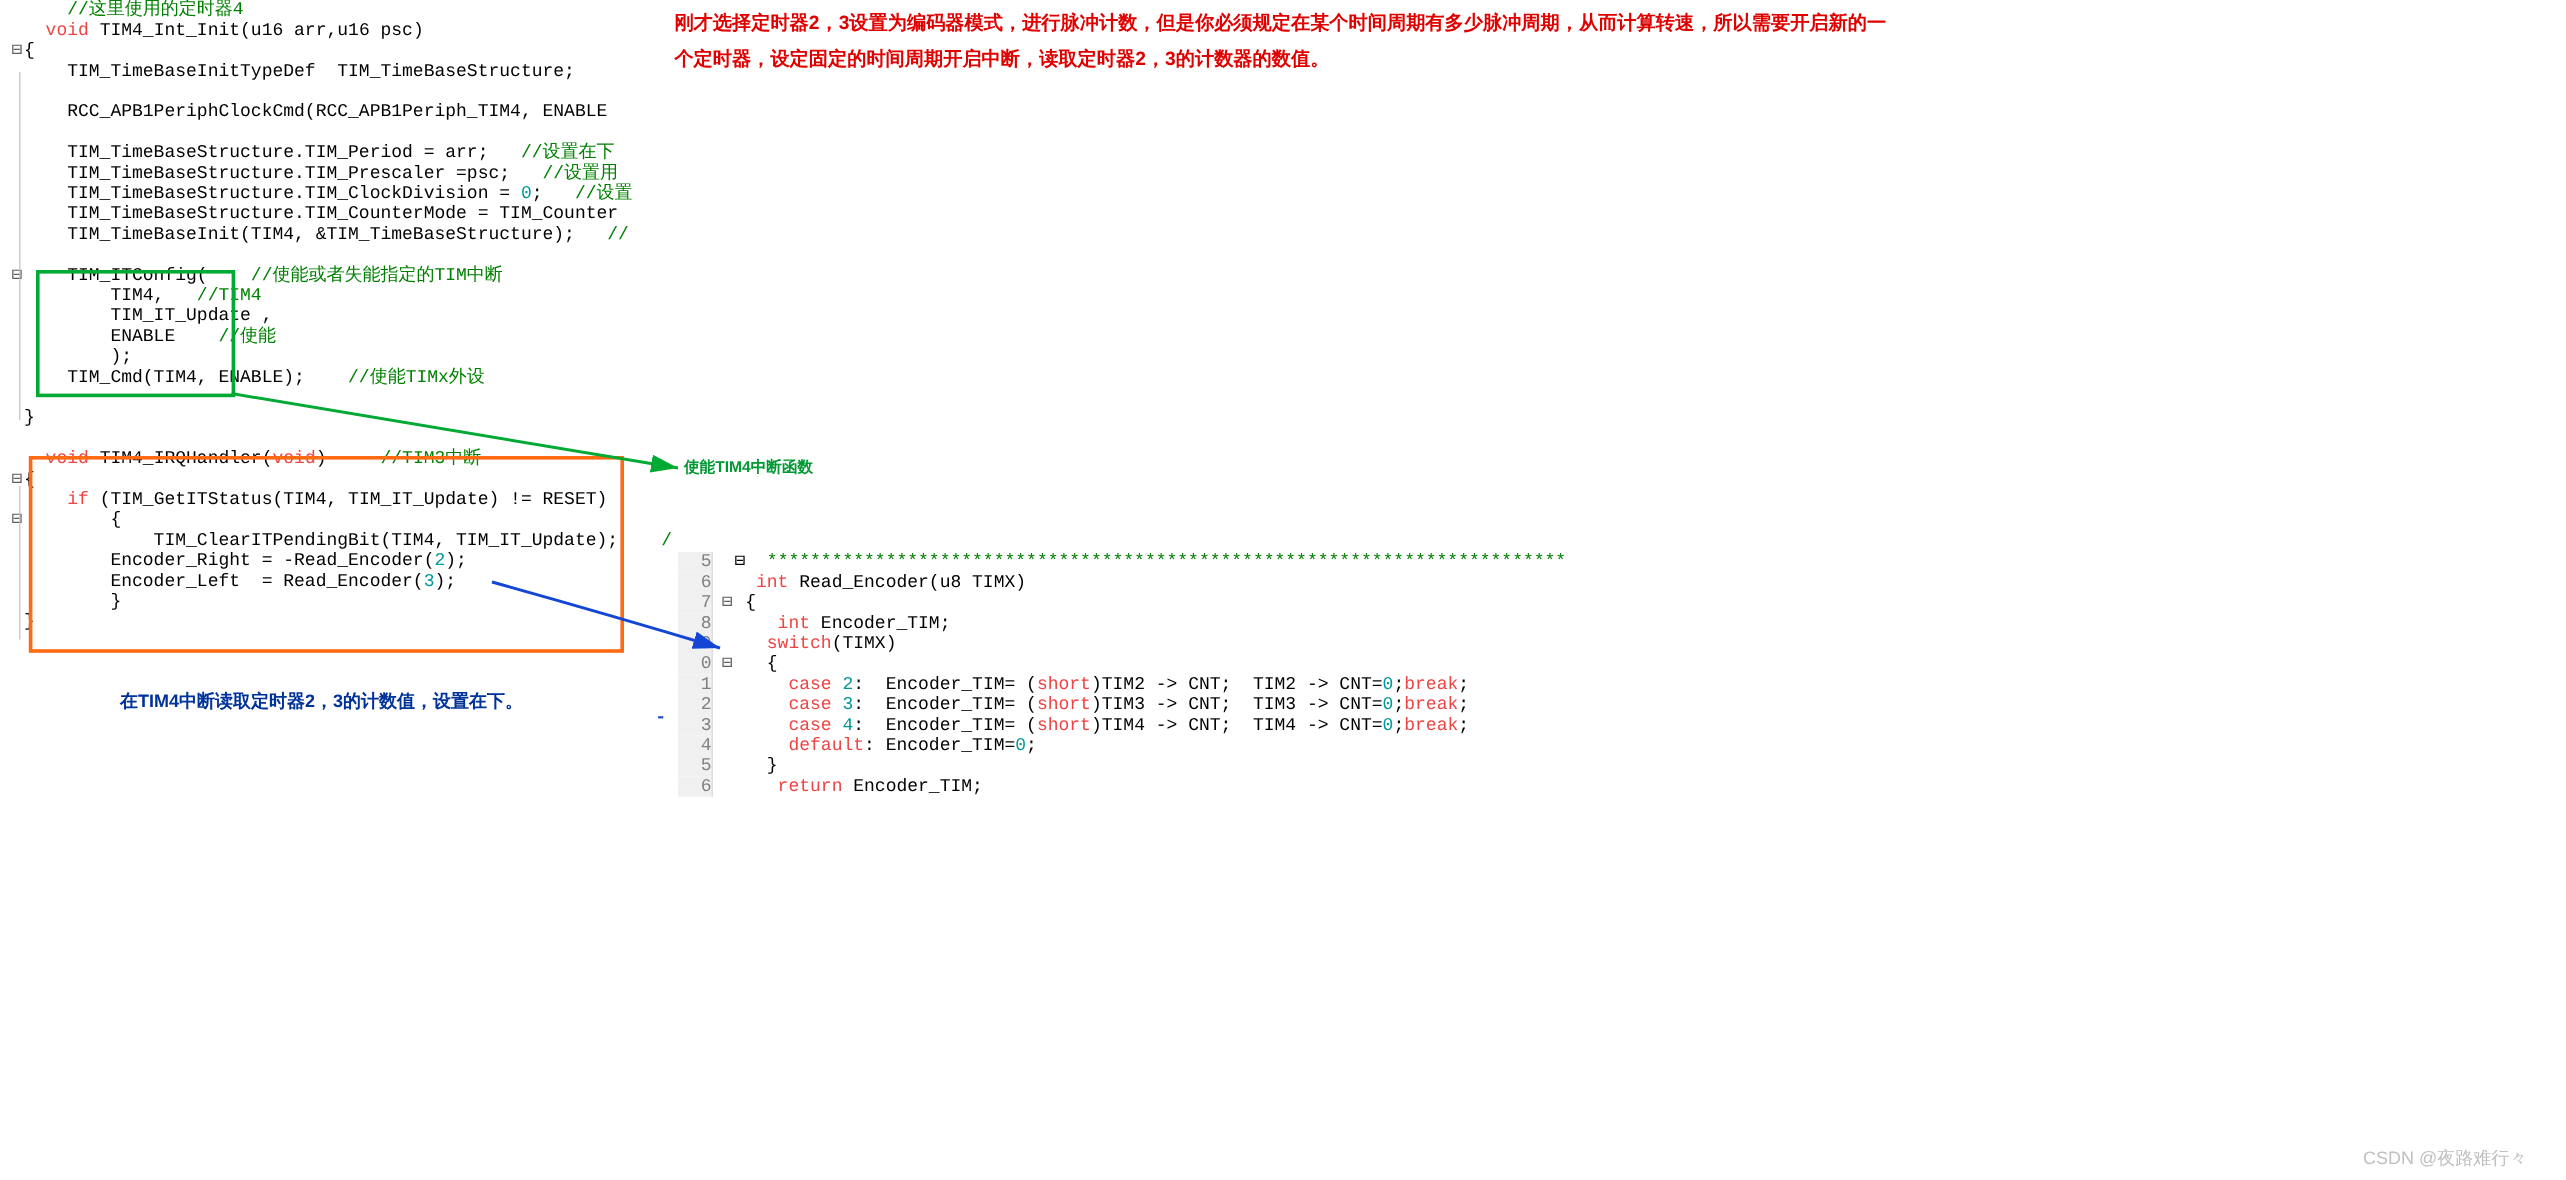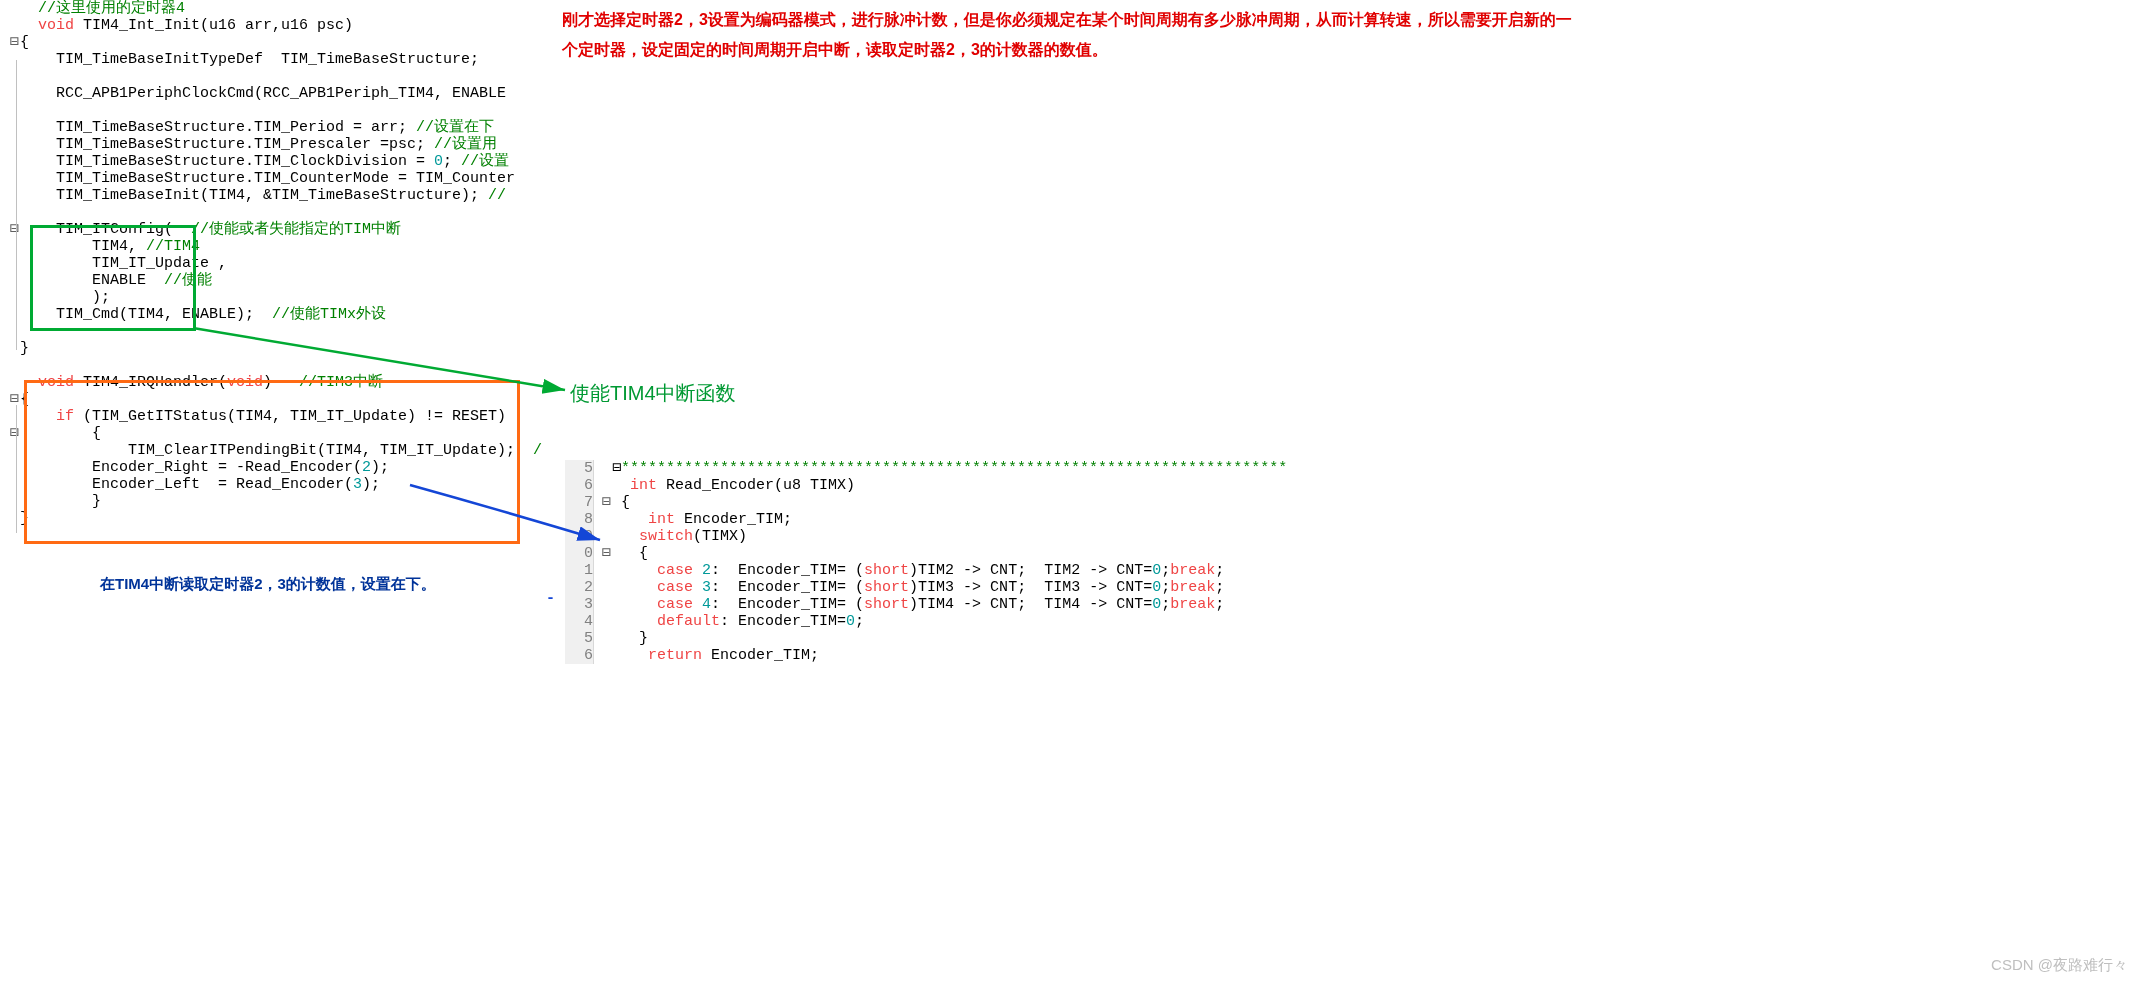--- a/index.html
+++ b/index.html
@@ -35,21 +35,21 @@
     border-right: 1px solid #d8d8d8;
     margin-right: 6px;
   }
   .fold {
     color: #606060;
     display:inline-block;
     width:12px;
     text-align:center;
   }
   .kw { color: #ef4444; }
-  .cm { color: #008000; }
+  .cm { color: #008000; margin-left: 18px; }
   .num { color: #009999; }
   .id { color: #000000; }
   .br { color: #000000; }
 
   .annotation-red {
     position: absolute;
     left: 562px;
     top: 5px;
     width: 1020px;
     color: #e00000;
@@ -58,35 +58,35 @@
     font-weight: bold;
     line-height: 30px;
     white-space: normal;
   }
   .annotation-green {
     position: absolute;
     left: 570px;
     top: 380px;
     color: #009933;
     font-family: "Microsoft YaHei", sans-serif;
-    font-size: 20px;
-    font-weight: normal;
+    font-size: 13px;
+    font-weight: bold;
   }
   .annotation-blue {
     position: absolute;
     left: 100px;
     top: 575px;
     color: #003399;
     font-family: "Microsoft YaHei", sans-serif;
     font-size: 15px;
     font-weight: bold;
   }
   .watermark {
     position: absolute;
-    right: 10px;
+    right: 32px;
     bottom: 8px;
     color: #bfbfbf;
     font-family: sans-serif;
     font-size: 15px;
   }
   .green-box {
     position: absolute;
     left: 30px;
     top: 225px;
     width: 160px;

